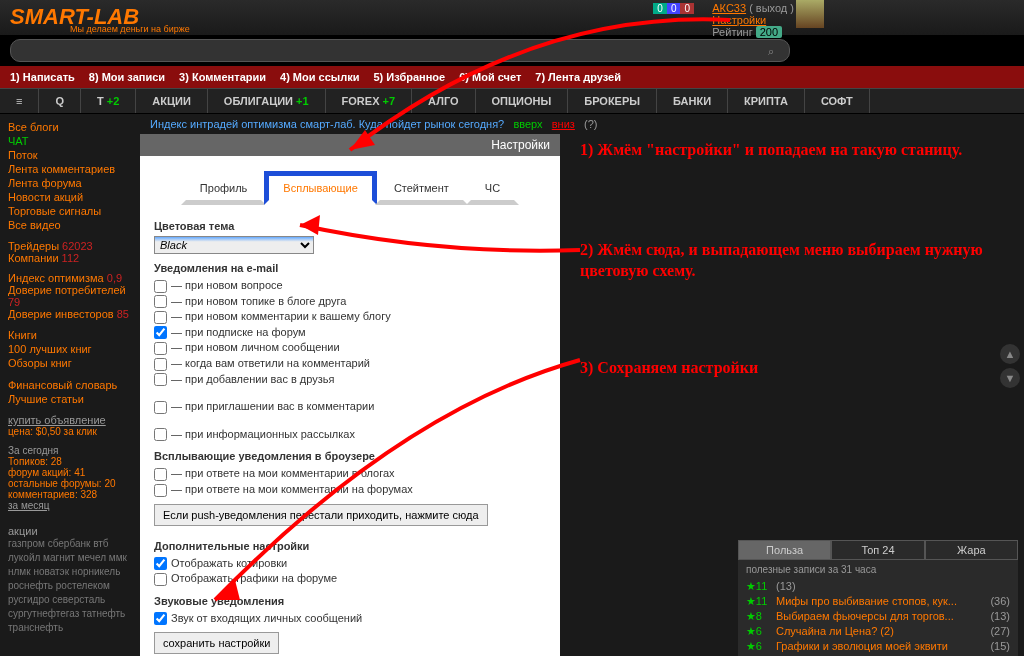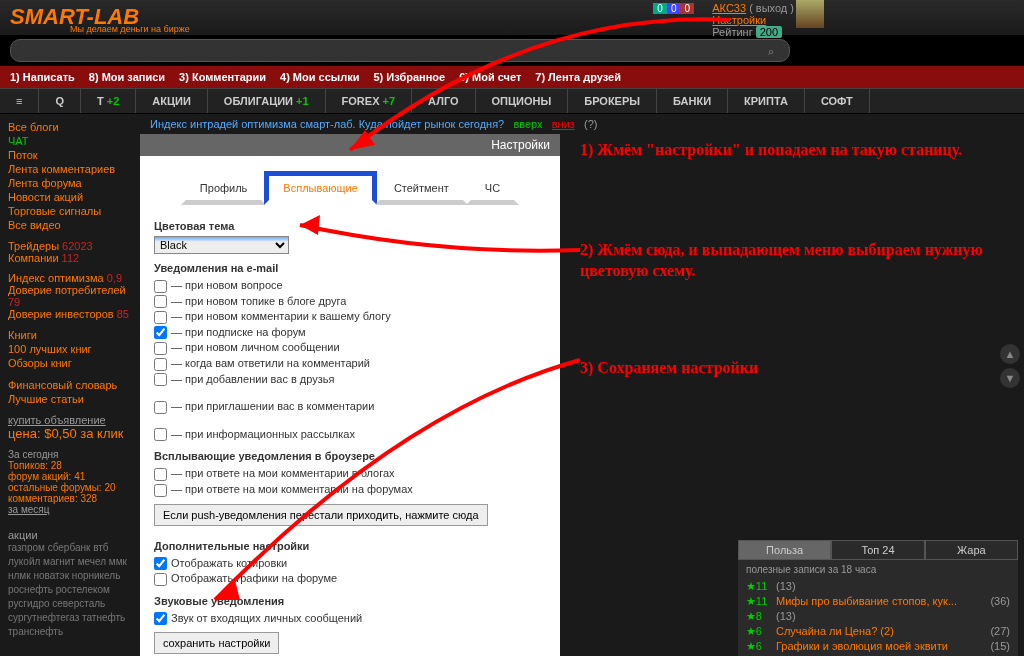--- a/index.html
+++ b/index.html
@@ -30,42 +30,42 @@
 .mainnav .mitem span.plus { color: #0c0; }
 
 .container { display: flex; }
 .leftcol { width: 140px; padding: 6px 8px; font-size: 11px; }
 .leftcol .bl { display: block; color: #ff7800; padding: 1px 0; cursor: pointer; }
 .leftcol .bl.g { color: #0c0; }
 .leftcol .sep { height: 8px; }
 .leftcol .stat { color: #ff7800; }
 .leftcol .stat b { color: #c22; font-weight: normal; }
 .leftcol .buy { color: #999; text-decoration: underline; }
-.leftcol .price { color: #ff7800; font-size: 13px; }
+.leftcol .price { color: #ff7800; font-size: 10px; }
 .leftcol .taghead { color: #999; margin-top: 6px; }
 .leftcol .tags { color: #777; font-size: 10px; line-height: 14px; }
 .leftcol .tags span { cursor: pointer; }
 .leftcol .today { color: #999; font-size: 10px; }
 .leftcol .today div { color: #ff7800; }
 
 .maincol { flex: 1; }
 .topicline { padding: 4px 10px; background: #1a1a1a; font-size: 11px; }
 .topicline a { color: #5af; }
 .topicline .up { color: #0c0; }
 .topicline .dn { color: #f00; text-decoration: underline; }
 
 .settings-panel { background: #fff; margin: 0 0 0 0; width: 420px; padding: 0; color: #333; position: relative; }
 .settings-panel .phead { background: #666; color: #fff; text-align: right; padding: 4px 10px; font-size: 12px; }
 .tabs { display: flex; justify-content: center; margin: 15px 0; }
 .tabs .tab { padding: 6px 14px; border: 5px solid #1d4ed8; font-size: 11px; cursor: pointer; margin: 0 -1px; }
 .tabs .tab.active { border-bottom-color: #fff; color: #ff7800; }
 .tabs .tab:not(.active) { border-color: transparent transparent #ccc transparent; }
 .sbody { padding: 0 14px 14px; }
 .sbody h4 { font-size: 11px; font-weight: bold; margin: 8px 0 4px; color: #333; }
-.sbody select { width: 135px; background: linear-gradient(#6af, #eee 30%); border: 1px solid #888; font-size: 11px; padding: 1px; }
+.sbody select { width: 160px; background: linear-gradient(#6af, #eee 30%); border: 1px solid #888; font-size: 11px; padding: 1px; font-style: italic; }
 .sbody label { display: block; font-size: 11px; color: #333; padding: 1px 0; }
 .sbody label input { vertical-align: middle; margin-right: 4px; }
 .sbody button { background: #eee; border: 1px solid #999; padding: 4px 8px; font-size: 11px; margin: 6px 0; cursor: pointer; }
 
 .annot { position: absolute; color: #f00; font-size: 16px; font-weight: bold; font-family: "Comic Sans MS", cursive; width: 420px; line-height: 1.3; }
 .arrow { position: absolute; pointer-events: none; }
 
 .rightbox { position: absolute; right: 6px; top: 540px; width: 280px; background: #2a2a2a; font-size: 11px; }
 .rightbox .rbtabs { display: flex; }
 .rightbox .rbtabs div { flex: 1; text-align: center; padding: 3px; border: 1px solid #555; color: #ccc; cursor: pointer; }
@@ -165,32 +165,33 @@
   <div>▲</div>
   <div>▼</div>
 </div>
 
 <div class="rightbox" id="rightbox">
     <div class="rbtabs">
       <div class="active">Польза</div>
       <div class="">Топ 24</div>
       <div class="">Жара</div>
     </div>
-    <div class="rbhead">полезные записи за 18 часа</div>
+    <div class="rbhead">полезные записи за 31 часа</div>
     <div class="rbitem">
       <span class="star">★11</span>
       <span class="cnt">(13)</span>
     </div>
     <div class="rbitem">
       <span class="star">★11</span>
       <span class="txt">Мифы про выбивание стопов, кук...</span>
       <span class="cnt">(36)</span>
     </div>
     <div class="rbitem">
       <span class="star">★8</span>
+      <span class="txt">Выбираем фьючерсы для торгов...</span>
       <span class="cnt">(13)</span>
     </div>
     <div class="rbitem">
       <span class="star">★6</span>
       <span class="txt">Случайна ли Цена? (2)</span>
       <span class="cnt">(27)</span>
     </div>
     <div class="rbitem">
       <span class="star">★6</span>
       <span class="txt">Графики и эволюция моей эквити</span>

